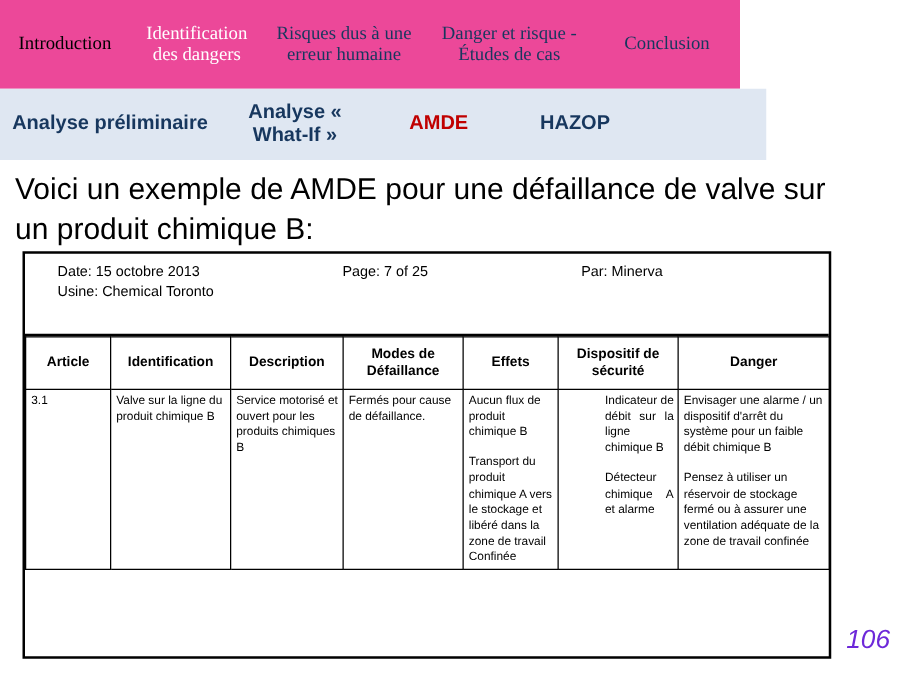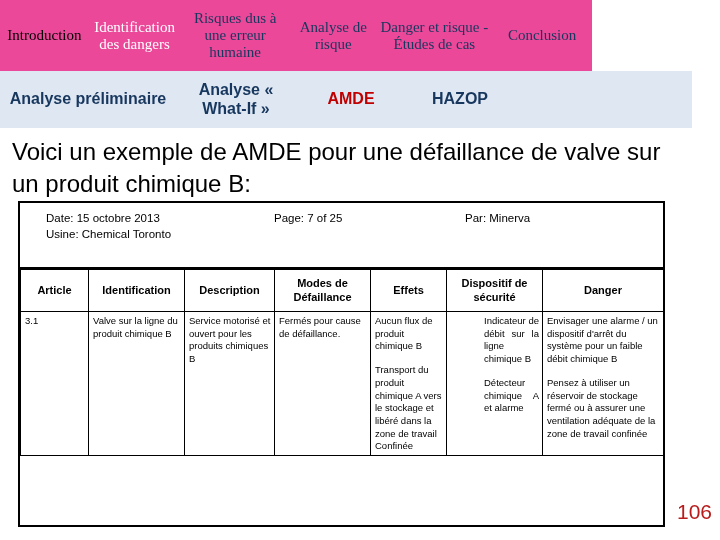--- a/index.html
+++ b/index.html
@@ -21,21 +21,21 @@
     left: 0; top: 0;
     width: 592px;
     height: 71px;
     background: #ec4899;
     display: flex;
     align-items: center;
   }
   .nav-band-2 {
     position: absolute;
     left: 0; top: 71px;
-    width: 692px;
+    width: 613px;
     height: 57px;
     background: #dfe7f2;
     display: flex;
     align-items: center;
   }
   .nav-item {
     font-family: "Liberation Serif", serif;
     font-size: 15px;
     line-height: 1.12;
     text-align: center;
@@ -121,32 +121,32 @@
   }
   table.fmea td.justify { text-align: justify; padding-left: 37px; }
   table.fmea td.justify > span { display: block; }
   .cell-gap { height: 11px; }
 
   .page-number {
     position: absolute;
     right: 8px;
     top: 500px;
     font-size: 21px;
-    color: #b91c1c;
-    font-family: "Liberation Sans", sans-serif;
+    color: #6d28d9;
+    font-family: "Liberation Sans", sans-serif;
+    font-style: italic;
   }
 </style>
 </head>
 <body>
 
 <div class="nav-band-1">
   <div class="nav-item" style="width:105px; color:#000000;">Introduction</div>
   <div class="nav-item" style="width:108px; color:#ffffff;">Identification des dangers</div>
   <div class="nav-item" style="width:130px; color:#17375e;">Risques dus à une erreur humaine</div>
-  <div class="nav-item" style="width:102px; color:#17375e;">Analyse de risque</div>
   <div class="nav-item" style="width:137px; color:#17375e;">Danger et risque - Études de cas</div>
   <div class="nav-item" style="width:118px; color:#17375e;">Conclusion</div>
 </div>
 
 <div class="nav-band-2">
   <div class="nav2-item" style="width:176px; color:#17375e;">Analyse préliminaire</div>
   <div class="nav2-item" style="width:120px; color:#17375e;">Analyse « What-If »</div>
   <div class="nav2-item" style="width:110px; color:#c00000;">AMDE</div>
   <div class="nav2-item" style="width:108px; color:#17375e;">HAZOP</div>
 </div>

